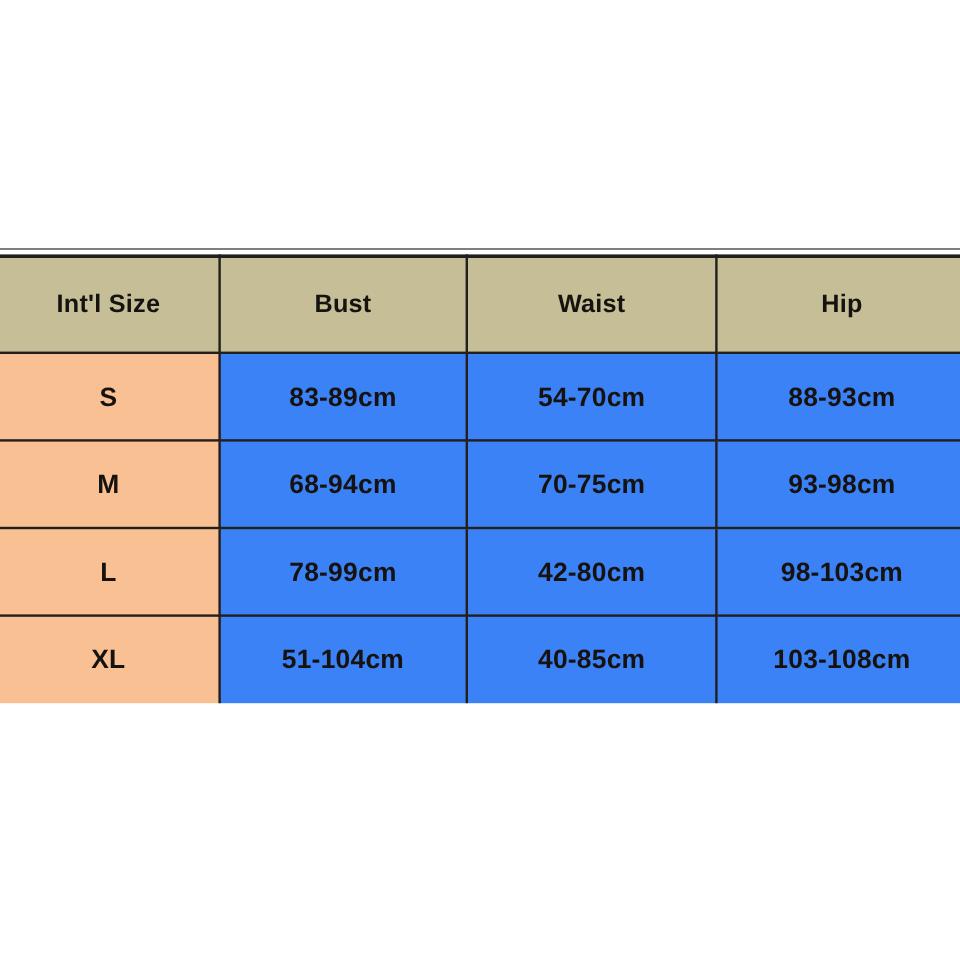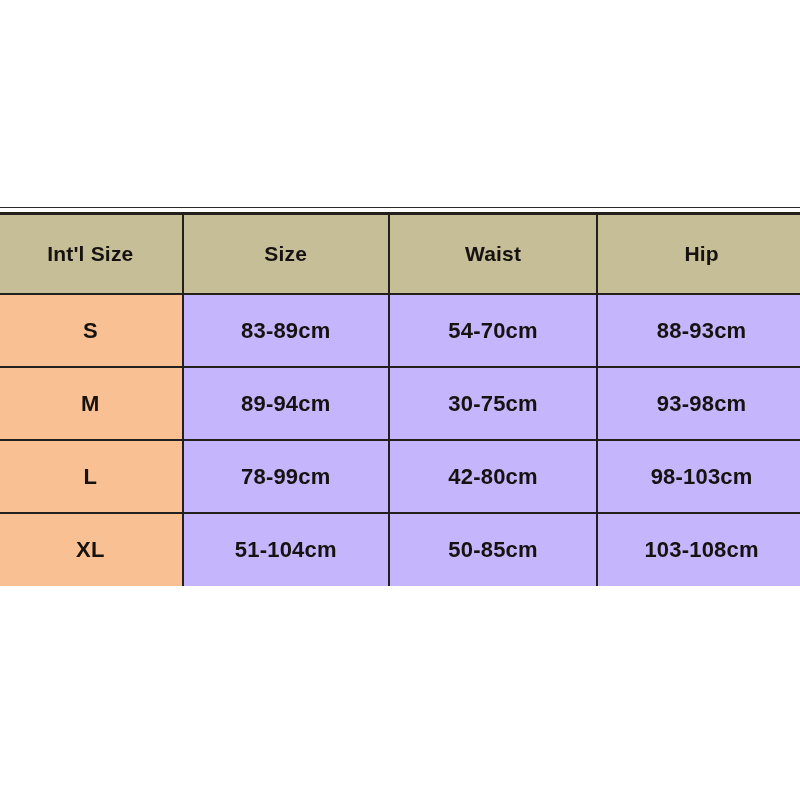--- a/index.html
+++ b/index.html
@@ -66,21 +66,21 @@
   thead th {
     height: 78px;
     background: #c5be96;
     font-size: 21px;
     letter-spacing: .2px;
   }
 
   tbody tr { height: 73px; }
 
   tbody td {
-    background: #c4b5fd;
+    background: #3b82f6;
     font-size: 22px;
     letter-spacing: .2px;
   }
 
   tbody td.size-cell {
     background: #f9c193;
     font-size: 22px;
   }
 
   
@@ -97,46 +97,46 @@
     <colgroup>
       <col class="c-size">
       <col class="c-bust">
       <col class="c-waist">
       <col class="c-hip">
     </colgroup>
 
     <thead>
       <tr>
         <th>Int'l Size</th>
-        <th>Size</th>
+        <th>Bust</th>
         <th>Waist</th>
         <th>Hip</th>
       </tr>
     </thead>
 
     <tbody>
       <tr>
         <td class="size-cell">S</td>
         <td>83-89cm</td>
         <td>54-70cm</td>
         <td>88-93cm</td>
       </tr>
       <tr>
         <td class="size-cell">M</td>
-        <td>89-94cm</td>
-        <td>30-75cm</td>
+        <td>68-94cm</td>
+        <td>70-75cm</td>
         <td>93-98cm</td>
       </tr>
       <tr>
         <td class="size-cell">L</td>
         <td>78-99cm</td>
         <td>42-80cm</td>
         <td>98-103cm</td>
       </tr>
       <tr class="last-row">
         <td class="size-cell">XL</td>
         <td>51-104cm</td>
-        <td>50-85cm</td>
+        <td>40-85cm</td>
         <td>103-108cm</td>
       </tr>
     </tbody>
   </table>
 </div>
 
 </body></html>

